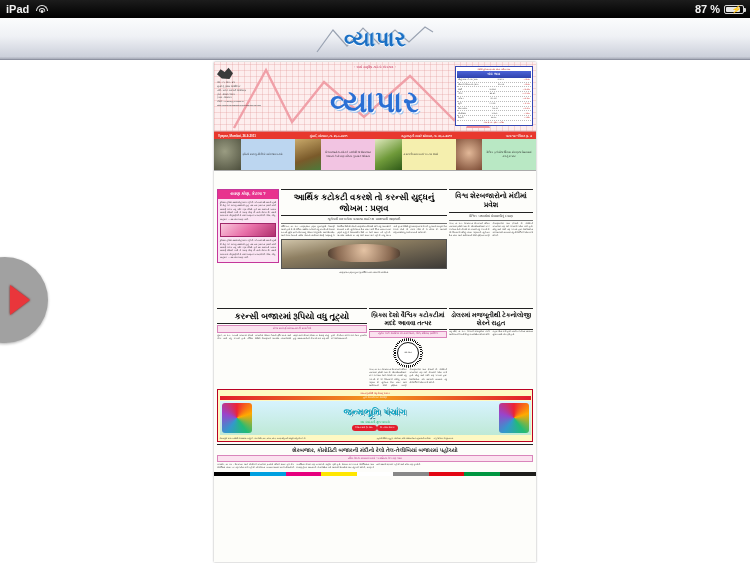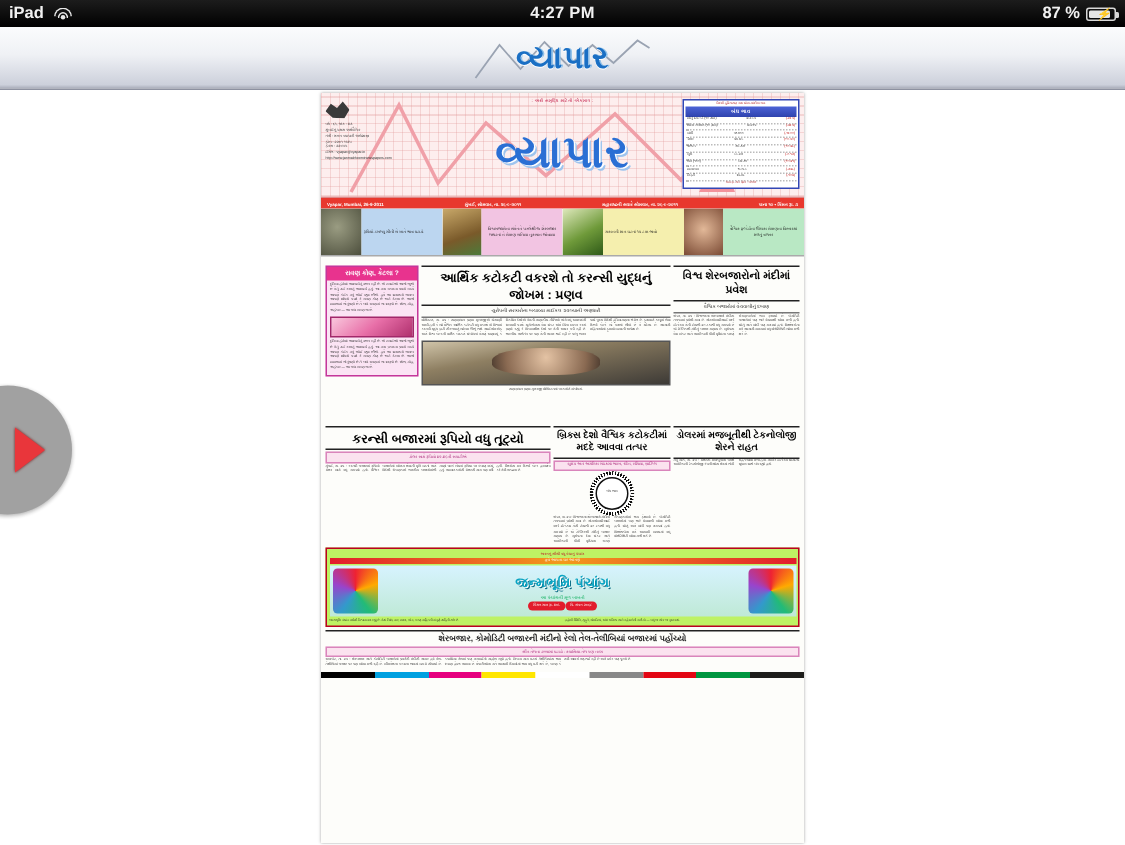--- a/index.html
+++ b/index.html
@@ -162,21 +162,21 @@
   .t1 .txt { background: #bcd6f0; }
   .t1 .thumb { background: radial-gradient(circle at 40% 40%, #9a9c82, #4c4e3c); }
   .t2 .txt { background: #f2c4e2; }
   .t2 .thumb { background: linear-gradient(160deg, #c9a96a, #7a5a2a 60%, #4c7a3a); }
   .t3 .txt { background: #f5efae; }
   .t3 .thumb { background: linear-gradient(150deg, #dfe9bd, #6f9a3a 55%, #2f5a18); }
   .t4 .txt { background: #b9e8c4; }
   .t4 .thumb { background: radial-gradient(circle at 50% 45%, #e2b898, #7a4a34); }
 
   
-  .body-grid { display: flex; gap: 2px; padding: 6px 3px 0 3px; }
+  .body-grid { display: flex; gap: 2px; padding: 18px 3px 0 3px; }
   .colL { width: 62px; }
   .colC { flex: 1; }
   .colR { width: 84px; }
 
   .pinkbox { border: .6px solid #c4379a; background: #fbe4f4; padding: 2px; }
   .pinkbox .hd {
     background: #e8338e; color: #fff; font-size: 4.4px; font-weight: bold;
     text-align: center; padding: 1px; margin: -2px -2px 2px -2px;
   }
   .pinkbox .sub { font-size: 2.2px; line-height: 1.55; color: #222; text-align: justify; }
@@ -238,21 +238,21 @@
             mask: radial-gradient(circle, transparent 58%, #000 59%);
   }
   .seal::after {
     content: ""; position: absolute; inset: 2px;
     border: .6px solid #111; border-radius: 50%;
   }
 
   
   .ad {
     margin: 2px 3px; border: 1px solid #b02; padding: 1.5px;
-    background: #bef264;
+    background: #fef9c3;
   }
   .ad .adtop { font-size: 2.4px; text-align: center; color: #b02; }
   .ad .adband {
     height: 4px; margin: 1px 0;
     background: linear-gradient(90deg, #e21c2c, #f39a1c, #e21c2c);
     color: #fff; font-size: 2.6px; text-align: center; line-height: 4px;
   }
   .ad .adbody {
     display: flex; align-items: center; gap: 2px;
     background: linear-gradient(180deg, #d7f3ff, #bfe9d6);
@@ -291,21 +291,20 @@
 
 <div class="statusbar">
   <div class="sb-left">
     <span>iPad</span>
     <span class="wifi">
         <i></i>
         <i></i>
         <i></i>
       </span>
   </div>
-  <div class="sb-center">4:27 PM</div>
   <div class="sb-right">
     <span>87 %</span>
     <span class="batt">
         <span></span>
         <i class="bolt">⚡</i>
       </span>
   </div>
 </div>
 
 <div class="navbar">

